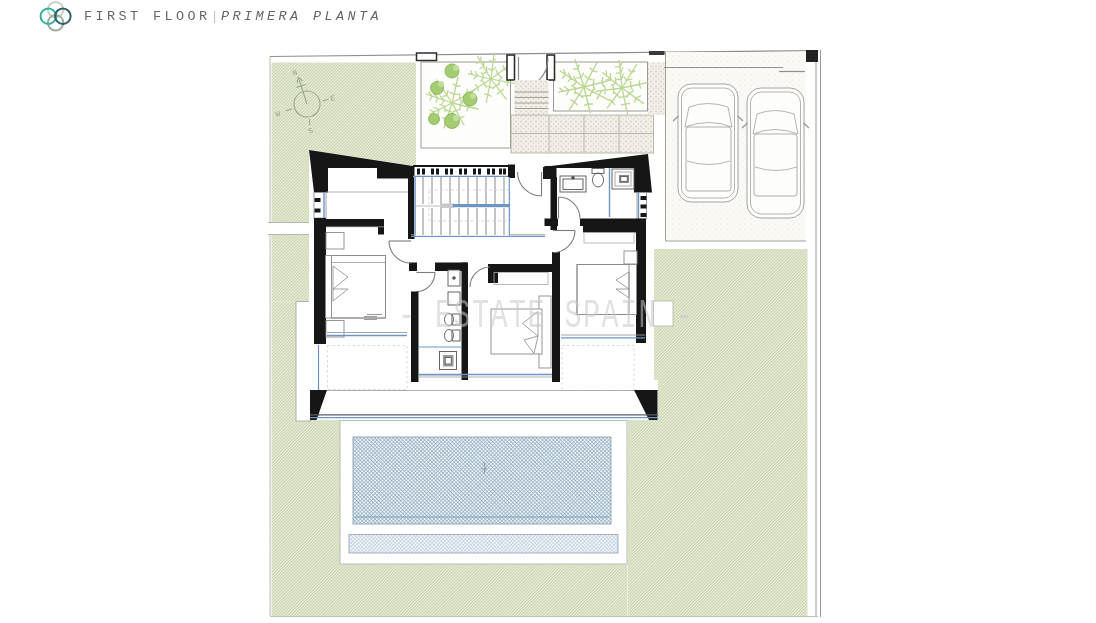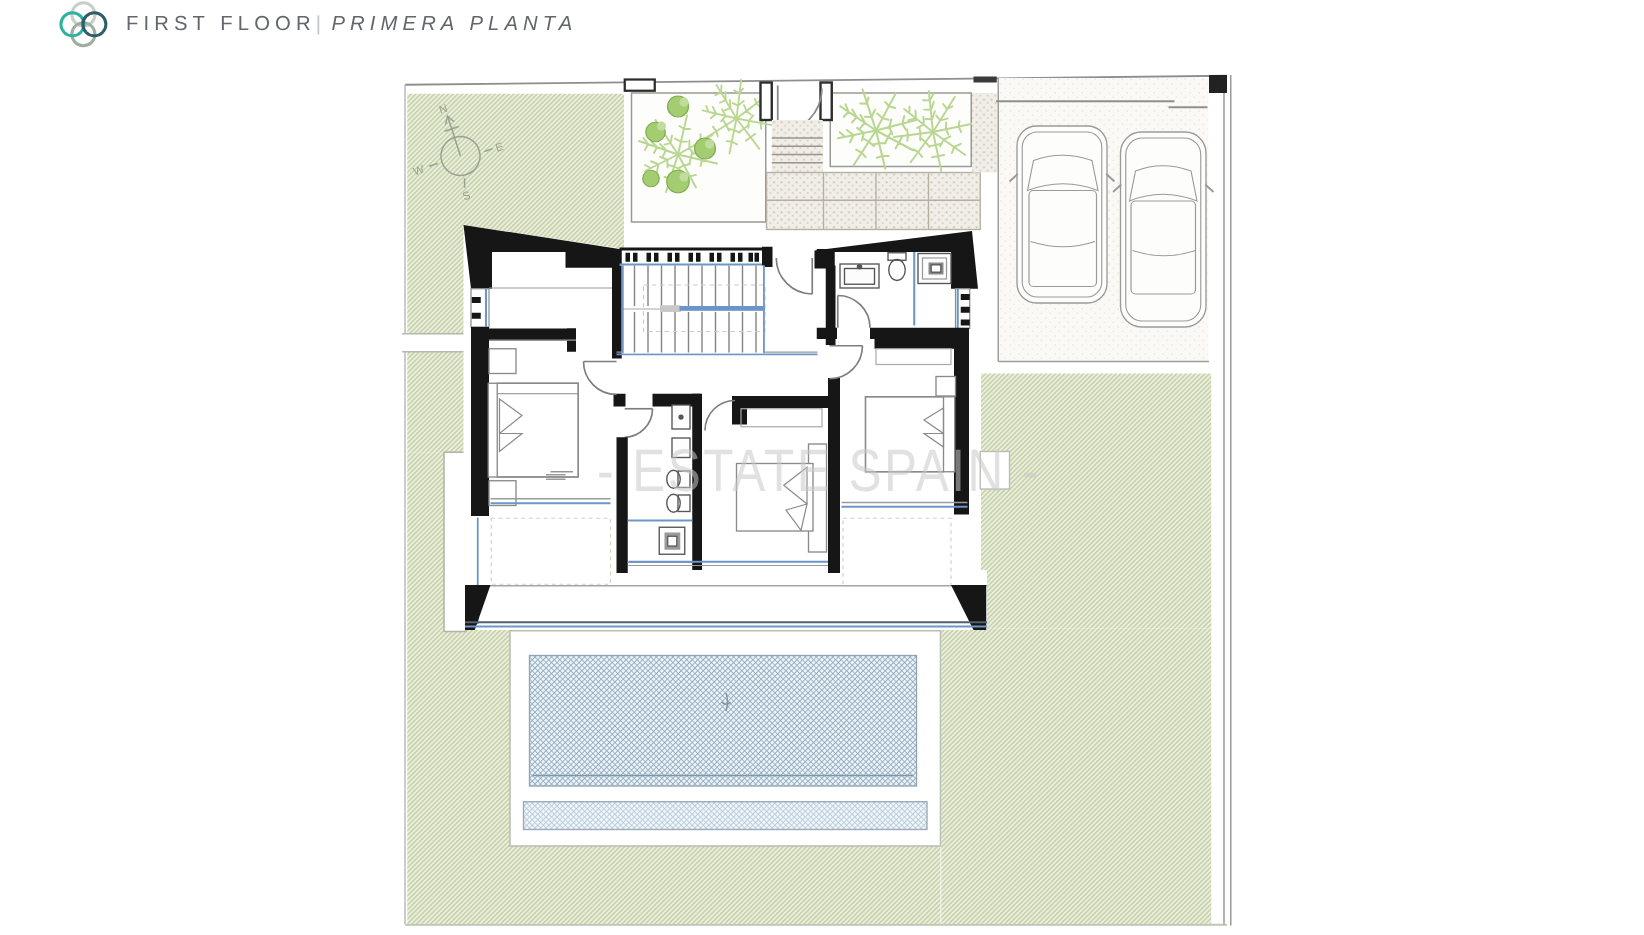--- a/index.html
+++ b/index.html
@@ -1,17 +1,17 @@
 <!DOCTYPE html>
 <html><head>
 <meta charset="utf-8">
 <style>
   html,body{margin:0;padding:0;background:#ffffff;}
   .page{width:1096px;height:623px;position:relative;overflow:hidden;background:#fff;
-        font-family:Liberation Sans, sans-serif;}
+        font-family:Liberation Mono, monospace;}
 </style>
 </head>
 <body>
 <div class="page">
 <svg width="1096" height="623" viewBox="0 0 1096 623">
 <defs>
   <pattern id="grass" width="2.2" height="2.2" patternUnits="userSpaceOnUse" patternTransform="rotate(45)">
     <rect width="2.2" height="2.2" fill="#ebefdd"></rect>
     <rect width="1.1" height="2.2" fill="#c8d3ae"></rect>
   </pattern>

